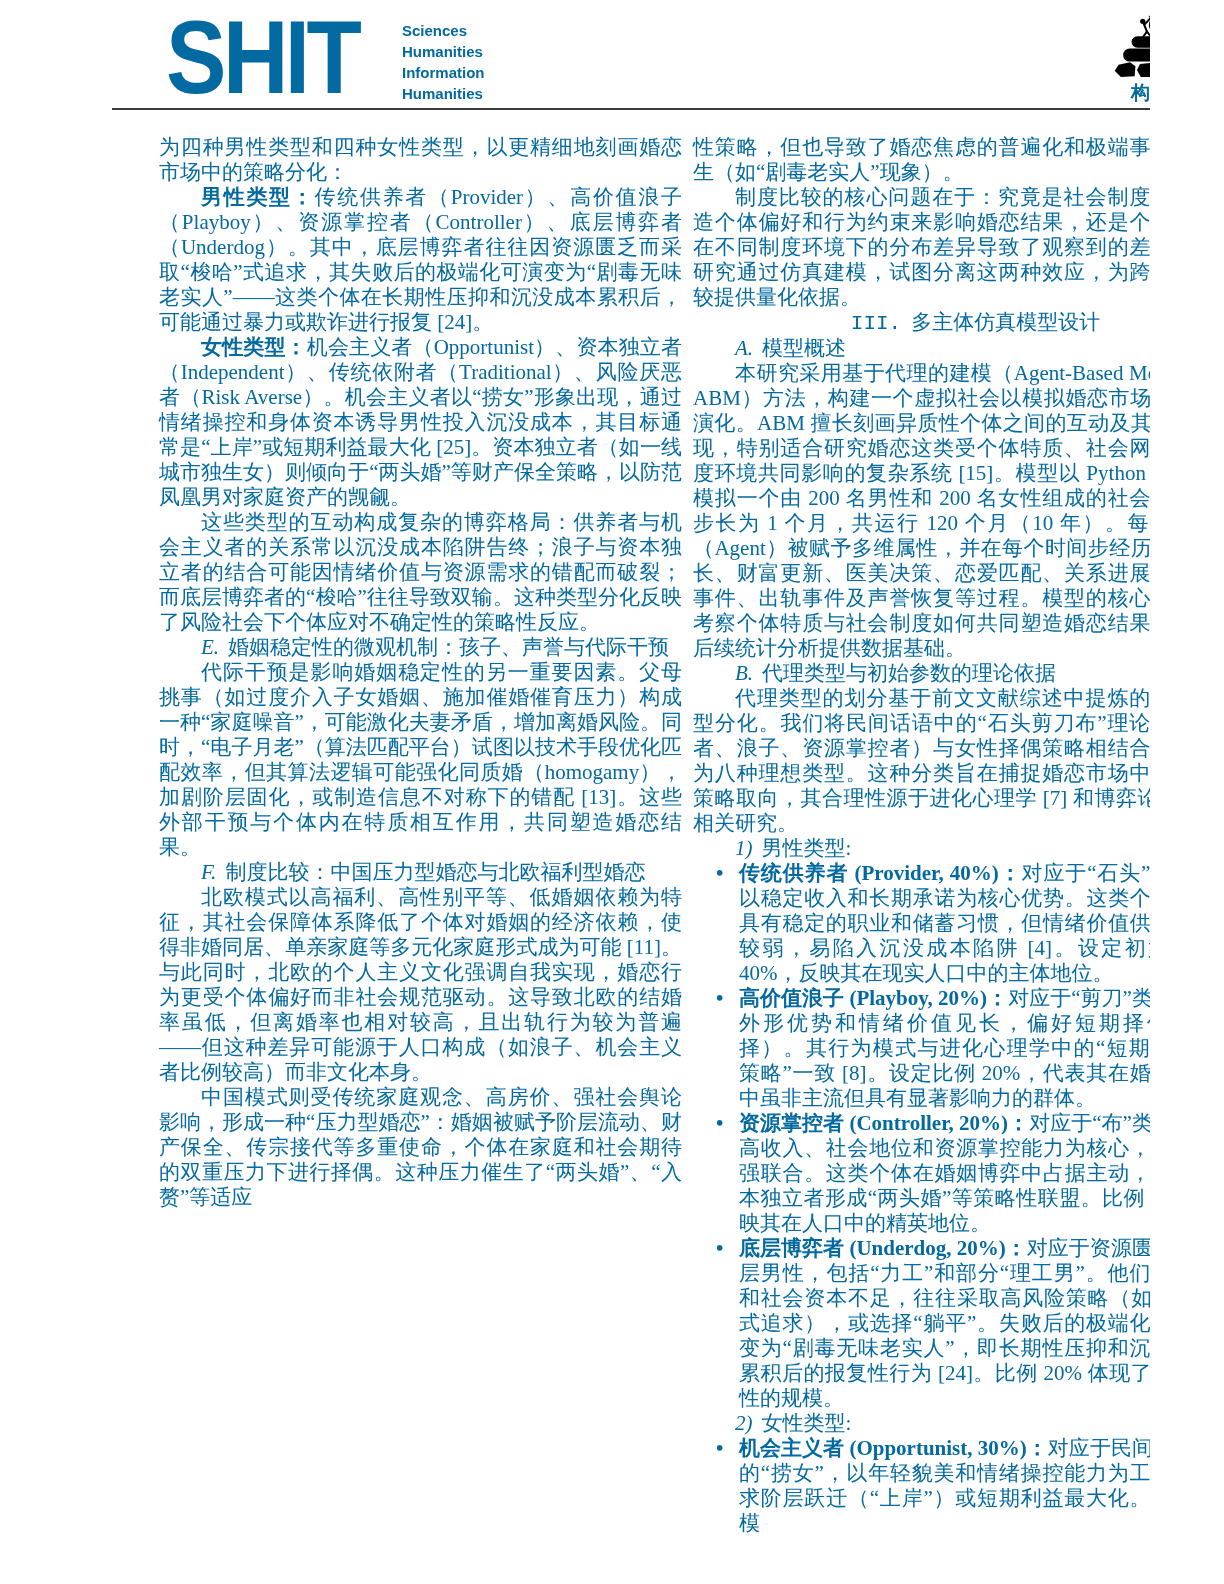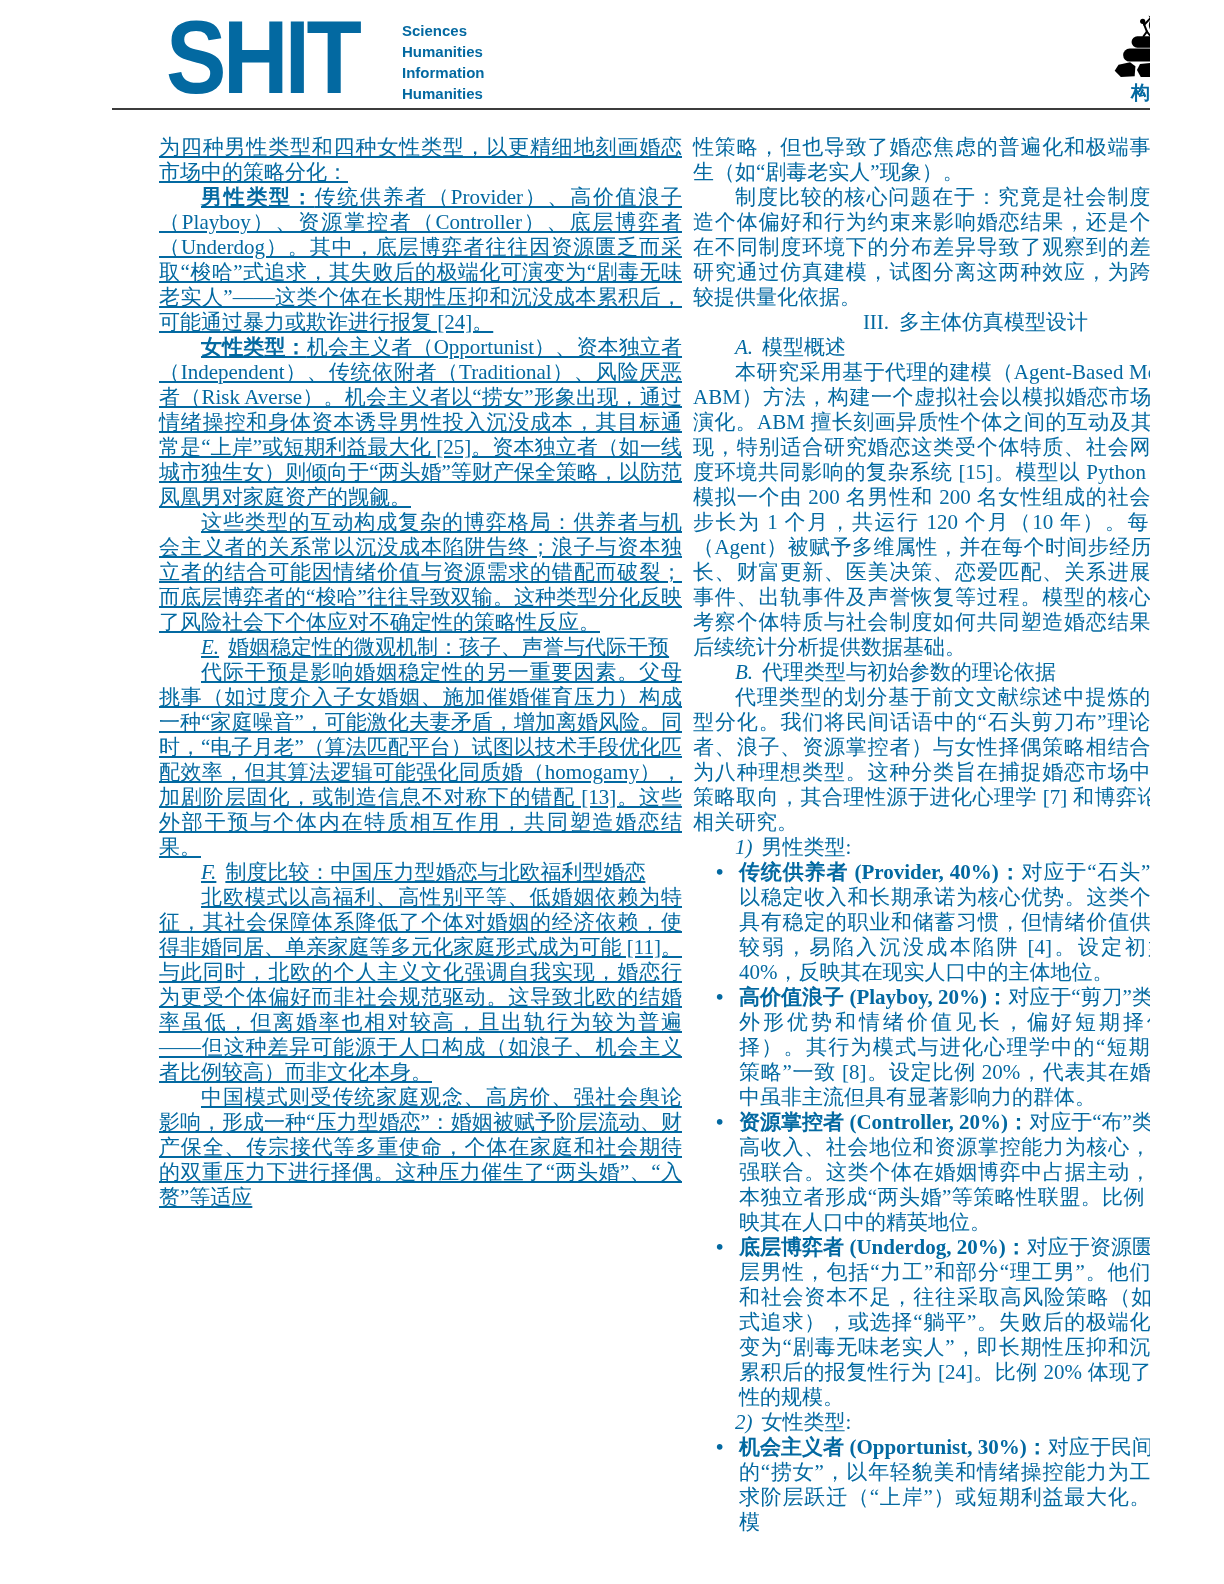--- a/index.html
+++ b/index.html
@@ -37,36 +37,36 @@
   .header-rule{
     position:absolute;left:38px;top:108px;width:1148px;height:2px;
     background:#3c3c3c;
   }
   
   .col{
     position:absolute;top:135px;width:523px;
     font-size:21px;line-height:25px;
     text-align:justify;
   }
-  .col-left{left:85px;text-decoration:underline;}
+  .col-left{left:85px;}
   .col-right{left:619px;}
   .col p{margin:0;text-indent:2em;}
   .col p.cont{text-indent:0;}
   b.lead{font-weight:bold;}
   
   .sec-sub{
     margin:19px 0 11px;text-indent:0;
   }
   .sec-sub .num{font-style:italic;margin-right:9px;}
   .sec-sub-first{margin-top:0;}
   
   .sec-main{
     text-align:center;margin:15px 0 11px;text-indent:0;
   }
-  .sec-main .num{margin-right:10px;}
+  .sec-main .num{margin-right:10px;font-family:Liberation Mono, monospace;}
   
   .list-intro{
     margin:3px 0 2px;text-indent:1em;
   }
   .list-intro .num{font-style:italic;margin-right:9px;}
   .list-intro-2{margin-top:7px;}
   
   .bullet{
     position:relative;padding-left:46px;text-indent:0;margin:0;
   }

